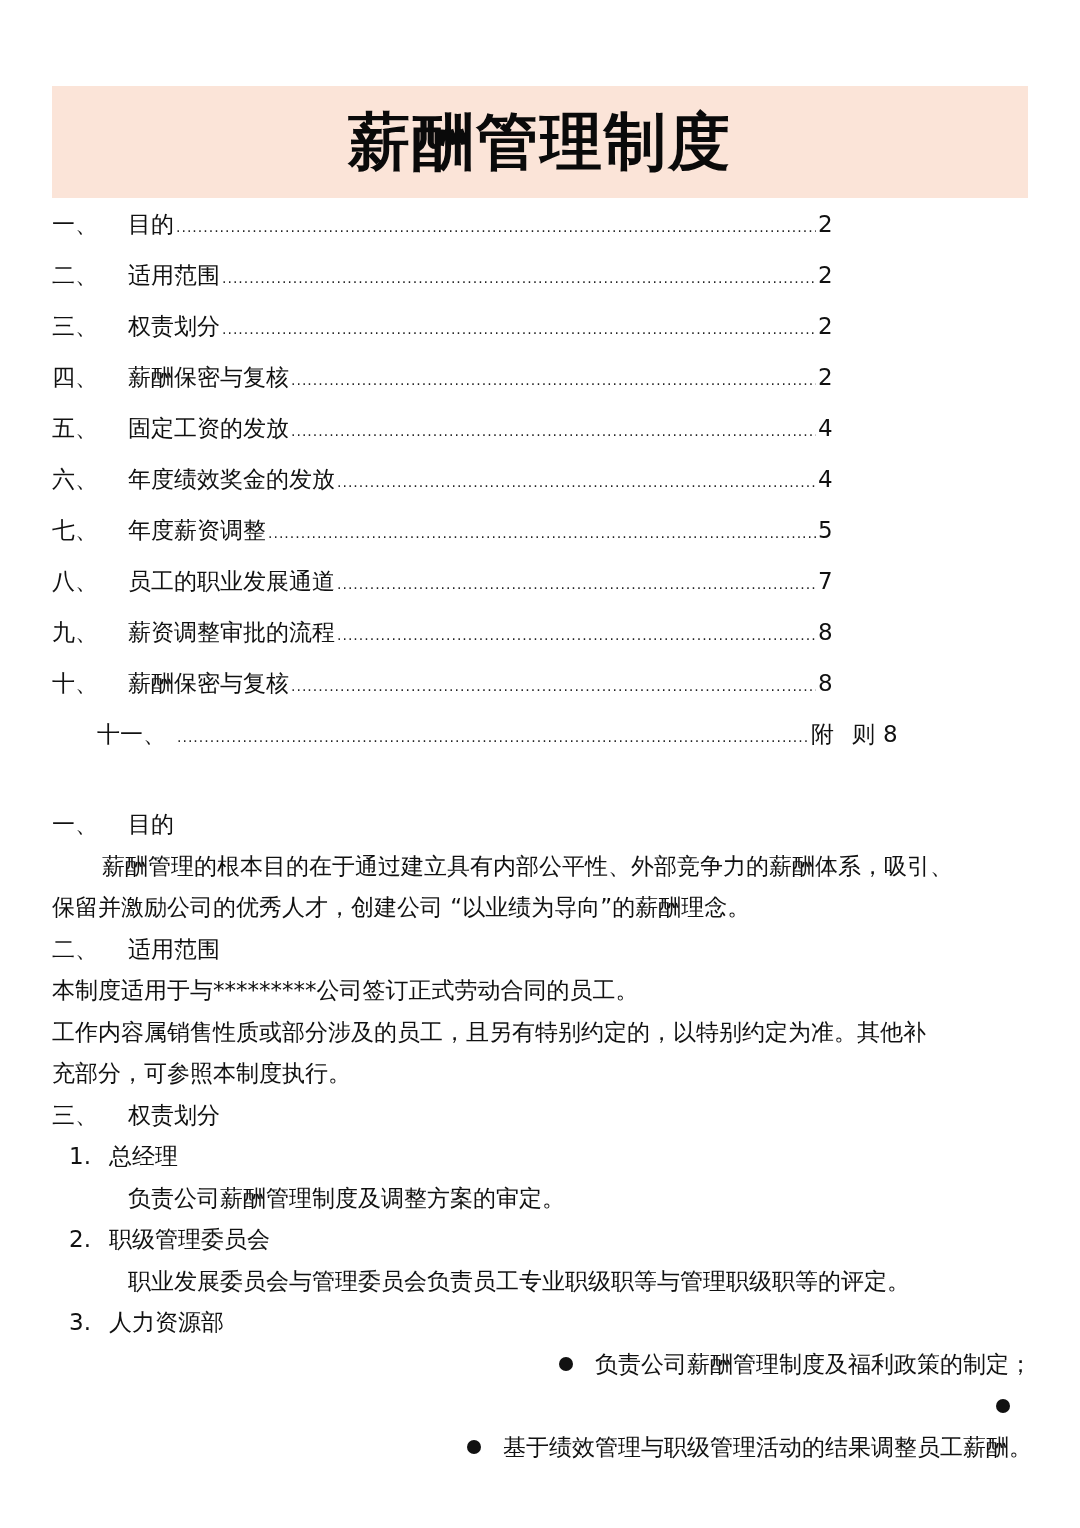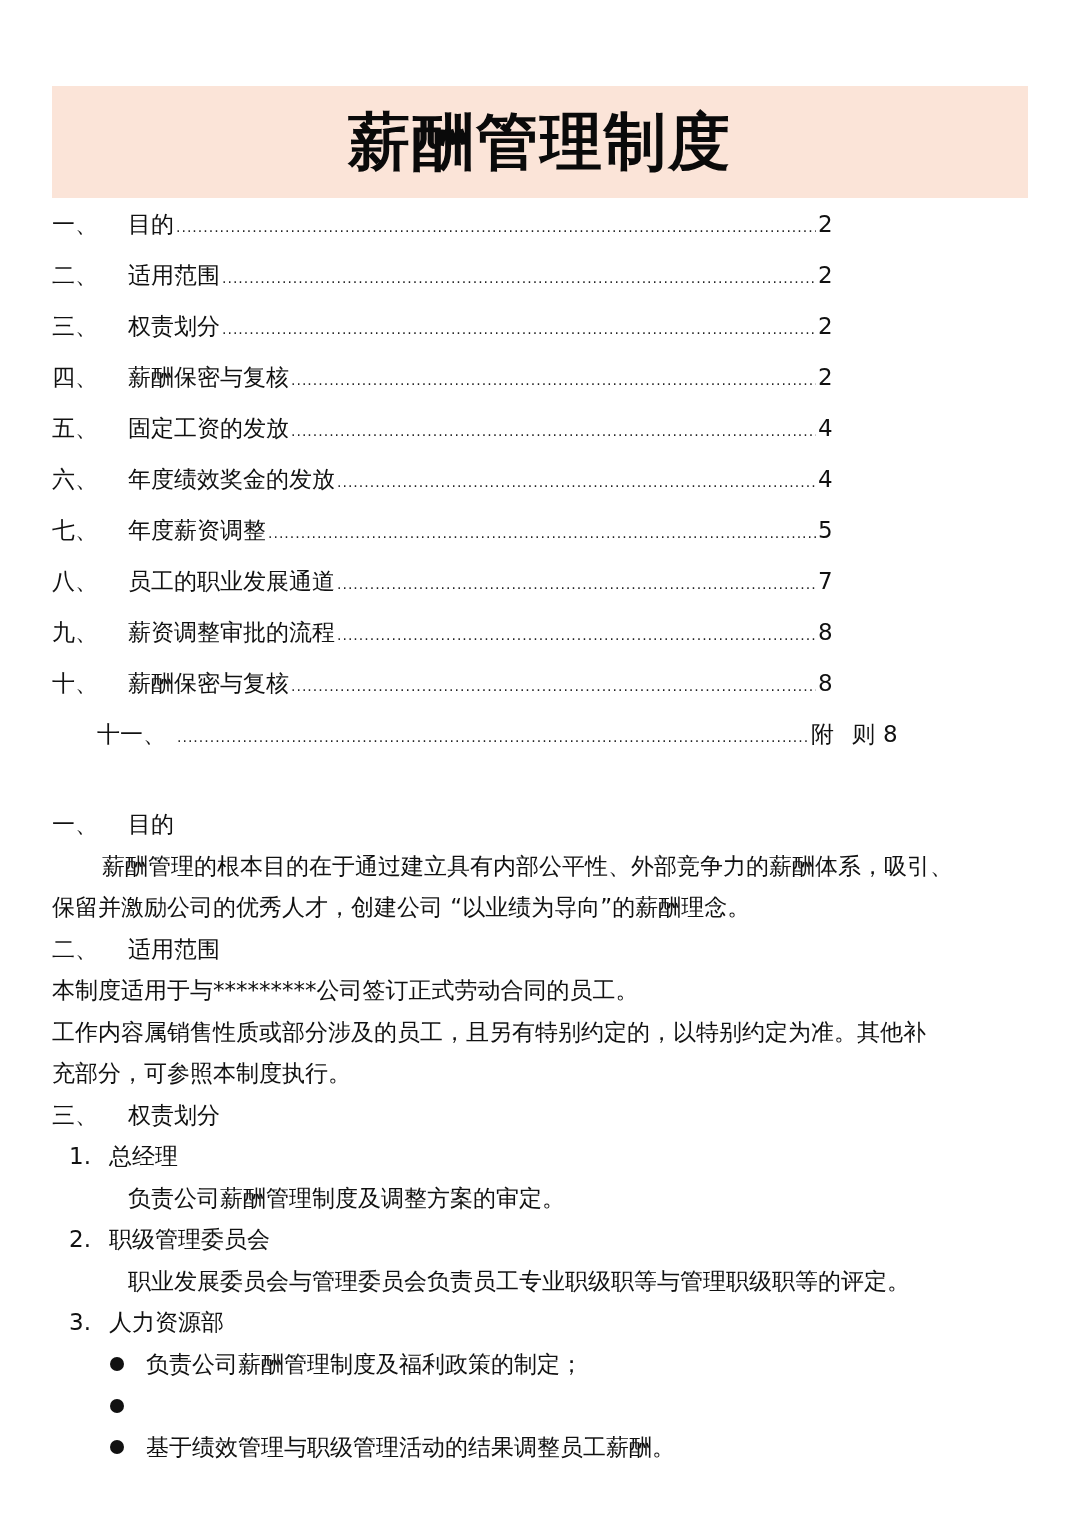--- a/index.html
+++ b/index.html
@@ -36,21 +36,21 @@
     .toc-row.special .toc-title { letter-spacing: 18px; margin-right: -10px; }
 
     .body { position: absolute; left: 52px; top: 804px; width: 980px; font-size: 23px; }
     .line { height: 41.5px; line-height: 41.5px; white-space: nowrap; }
     .h2 { display: flex; }
     .h2 .n { width: 76px; flex: none; }
     .indent-first { text-indent: 50px; }
     .ol-item { display: flex; padding-left: 17px; }
     .ol-item .n { width: 40px; flex: none; }
     .ol-desc { padding-left: 76px; }
-    .bullet { display: flex; align-items: center; padding-left: 58px; }
+    .bullet { display: flex; align-items: center; padding-left: 58px; justify-content: flex-end; }
     .dot {
       width: 14px; height: 14px; border-radius: 50%; background: #111;
       margin-right: 22px; flex: none;
     }
   </style>
 </head>
 <body>
 
 <div class="banner">
   <h1>薪酬管理制度</h1>

